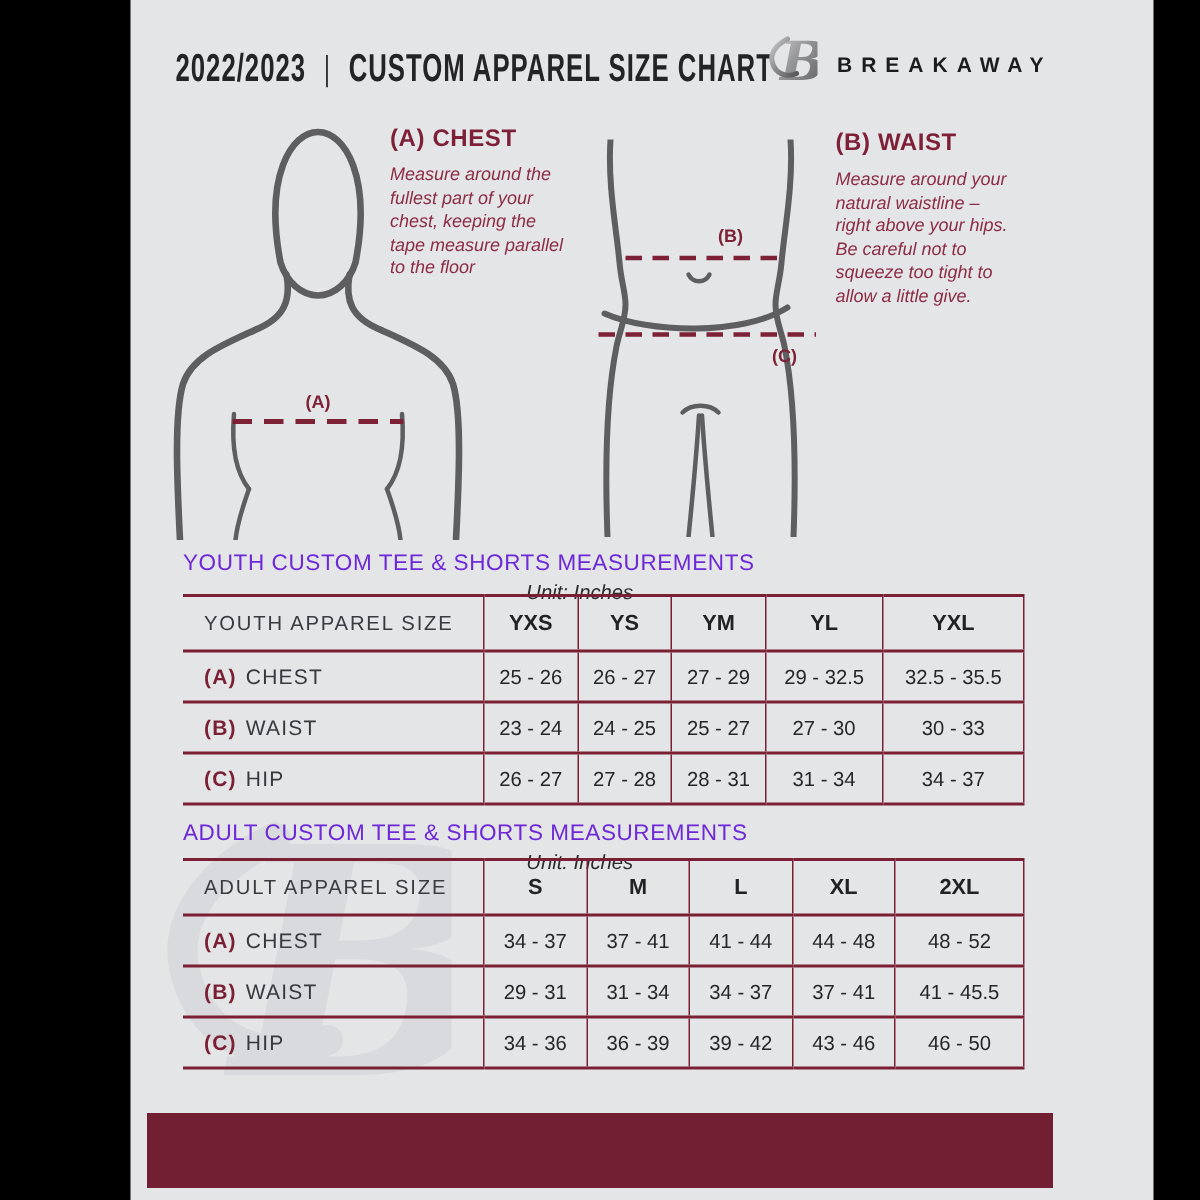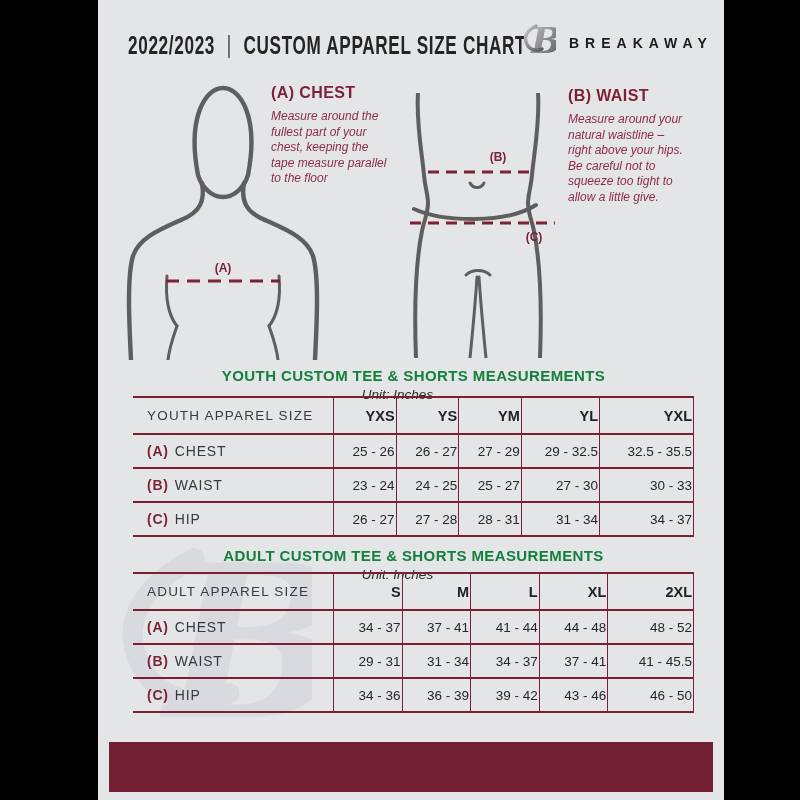--- a/index.html
+++ b/index.html
@@ -2,22 +2,22 @@
 <html><head>
 <meta charset="utf-8">
 <style>
   html,body { margin:0; padding:0; }
   body {
     width:800px; height:800px; position:relative;
     background:#000; overflow:hidden;
     font-family:"Liberation Sans", sans-serif;
   }
   .page {
-    position:absolute; left:87px; top:0; width:626px; height:800px;
-    background:#e4e5e7; overflow:hidden;margin-left:11px;
+    position:absolute; left:87px; top:0; width:682px; height:800px;
+    background:#e4e5e7; overflow:hidden;
   }
   
   .hdr {
     position:absolute; left:30px; top:30px;
     display:flex; align-items:center; gap:18px;
     transform:scaleX(0.66); transform-origin:left center;
     font-weight:bold; font-size:26px; letter-spacing:1px;
     color:#242424; white-space:nowrap;
   }
   .hdr .divider { font-weight:400; font-size:23px; color:#2c2c2c; }
@@ -40,38 +40,38 @@
   .sec-c { left:470px; top:221px; width:158px; }
   .sec-head {
     font-weight:bold; font-size:16px; letter-spacing:0.4px; color:#7e1f38;
   }
   .sec-body {
     margin-top:7px; font-style:italic; font-size:12px; line-height:15.5px;
     color:#8d2c47; white-space:pre-line;
   }
   
   .tbl-title {
-    position:absolute; left:35px; width:561px; text-align:center; z-index:1;
-    font-weight:bold; font-size:15px; letter-spacing:0.4px; color:#15803d;
+    position:absolute; left:35px; width:561px; text-align:left; z-index:1;
+    font-weight:normal; font-size:15px; letter-spacing:0.4px; color:#6d28d9;
   }
   .tbl-unit {
     position:absolute; left:19px; width:561px; text-align:center; z-index:1;
     font-style:italic; font-size:13.5px; color:#2b2b2b;
   }
   .youth-title { top:367px; } .youth-unit { top:387px; }
   .adult-title { top:547px; } .adult-unit { top:567px; }
   .size-table {
     position:absolute; left:35px; width:561px; z-index:1;
     border-collapse:collapse;
   }
   .youth-tbl { top:396px; } .adult-tbl { top:572px; }
   .size-table td {
     border:1.6px solid #7b2034;
     border-top-width:2px; border-bottom-width:2px;
-    height:30px; text-align:right; vertical-align:middle;
+    height:30px; text-align:center; vertical-align:middle;
   }
   .size-table tr.head-row td { height:33px; }
   .size-table td.lbl-cell {
     width:185px; text-align:left; padding-left:14px; border-left:none;
     font-size:14px; color:#38383e; letter-spacing:0.8px;
   }
   .size-table td.hdr-lbl { font-size:13.5px; letter-spacing:1.2px; color:#3a3a40; font-weight:400; }
   .size-table td.size-hdr { font-weight:bold; font-size:14.5px; color:#222226; }
   .size-table td.val { font-size:13.5px; color:#26262a; }
   .pfx { color:#7b1f35; font-weight:bold; margin-right:6px; }

